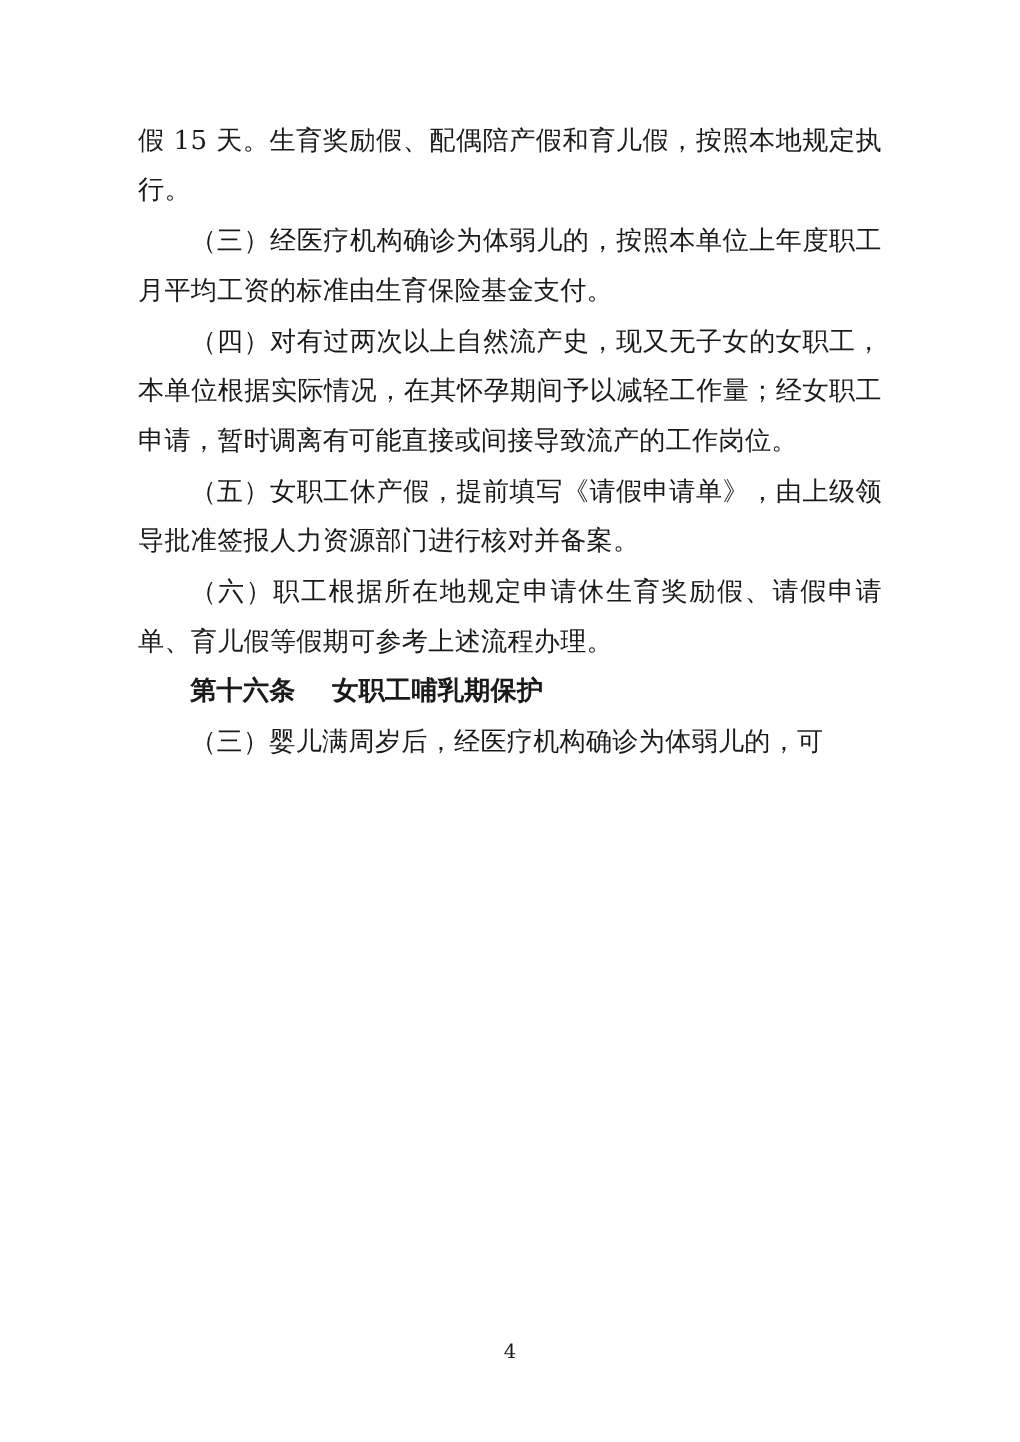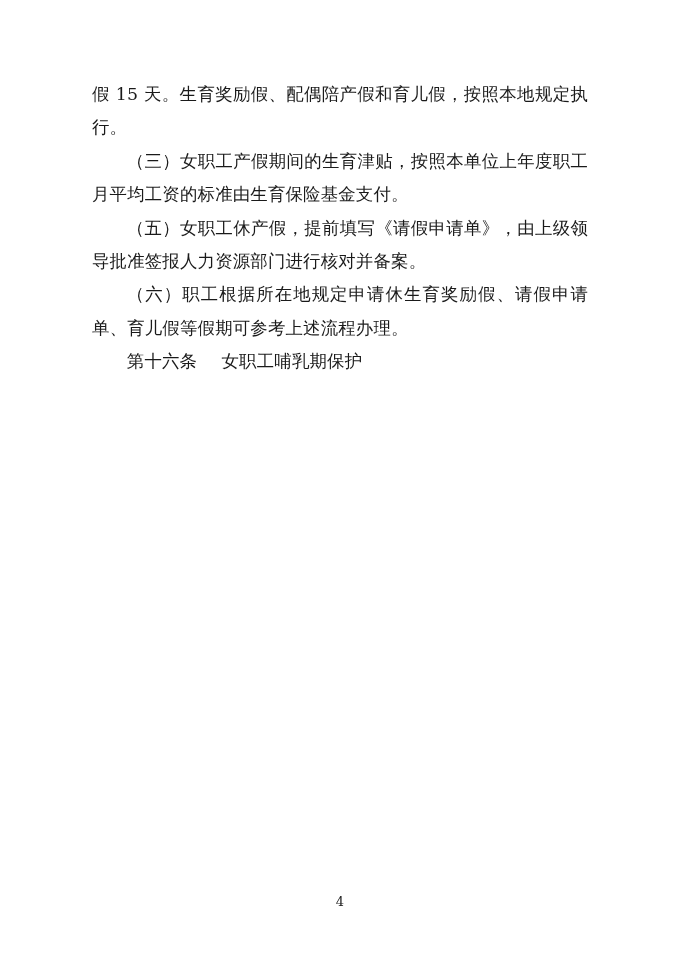--- a/index.html
+++ b/index.html
@@ -33,21 +33,21 @@
     margin: 0;
     text-indent: 0;
   }
   .para-indent {
     margin: 0;
     text-indent: 2em;
   }
   .heading {
     margin: 0;
     text-indent: 2em;
-    font-weight: normal;
+    font-weight: bold;
   }
   .heading .heading-gap {
     display: inline-block;
     width: 1.4em;
   }
   .page-number {
     position: absolute;
     left: 0;
     right: 0;
     bottom: 52px;
@@ -59,30 +59,32 @@
 </style>
 </head>
 <body>
 
 <div class="page">
   <div class="doc-body">
 
     <p class="para">假 15 天。生育奖励假、配偶陪产假和育儿假，按照本地规定执行。</p>
 
 
-    <p class="para-indent">（三）女职工产假期间的生育津贴，按照本单位上年度职工月平均工资的标准由生育保险基金支付。</p>
+    <p class="para-indent">（三）经医疗机构确诊为体弱儿的，按照本单位上年度职工月平均工资的标准由生育保险基金支付。</p>
 
+    <p class="para-indent">（四）对有过两次以上自然流产史，现又无子女的女职工，本单位根据实际情况，在其怀孕期间予以减轻工作量；经女职工申请，暂时调离有可能直接或间接导致流产的工作岗位。</p>
 
     <p class="para-indent">（五）女职工休产假，提前填写《请假申请单》，由上级领导批准签报人力资源部门进行核对并备案。</p>
 
     <p class="para-indent">（六）职工根据所在地规定申请休生育奖励假、请假申请单、育儿假等假期可参考上述流程办理。</p>
 
     <p class="heading">
       <span>第十六条</span><span class="heading-gap"></span><span>女职工哺乳期保护</span>
     </p>
 
 
 
+    <p class="para-indent">（三）婴儿满周岁后，经医疗机构确诊为体弱儿的，可</p>
 
   </div>
 
   <div class="page-number">4</div>
 </div>
 
 </body></html>

